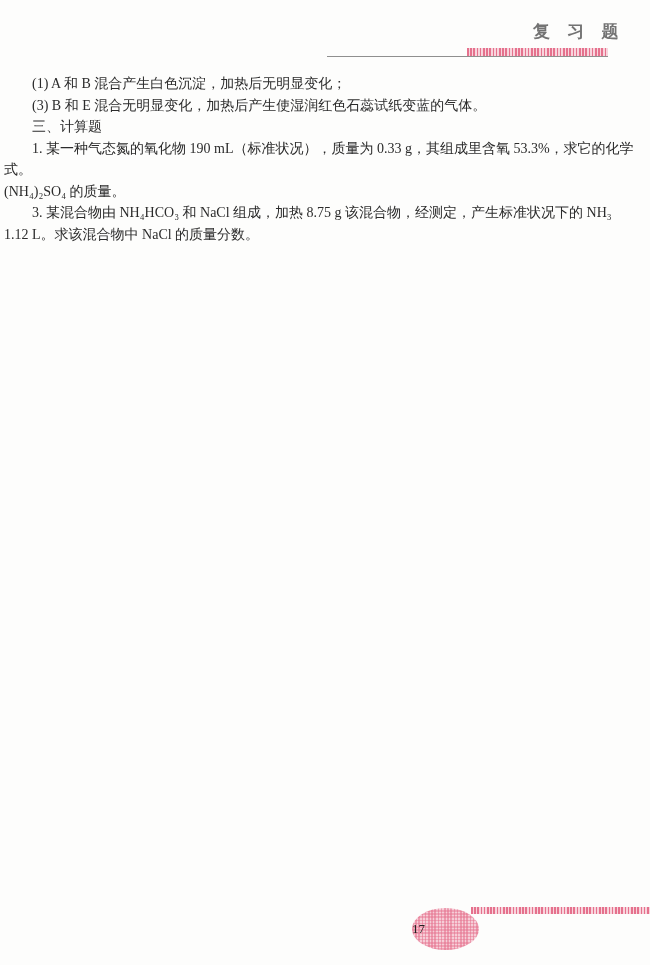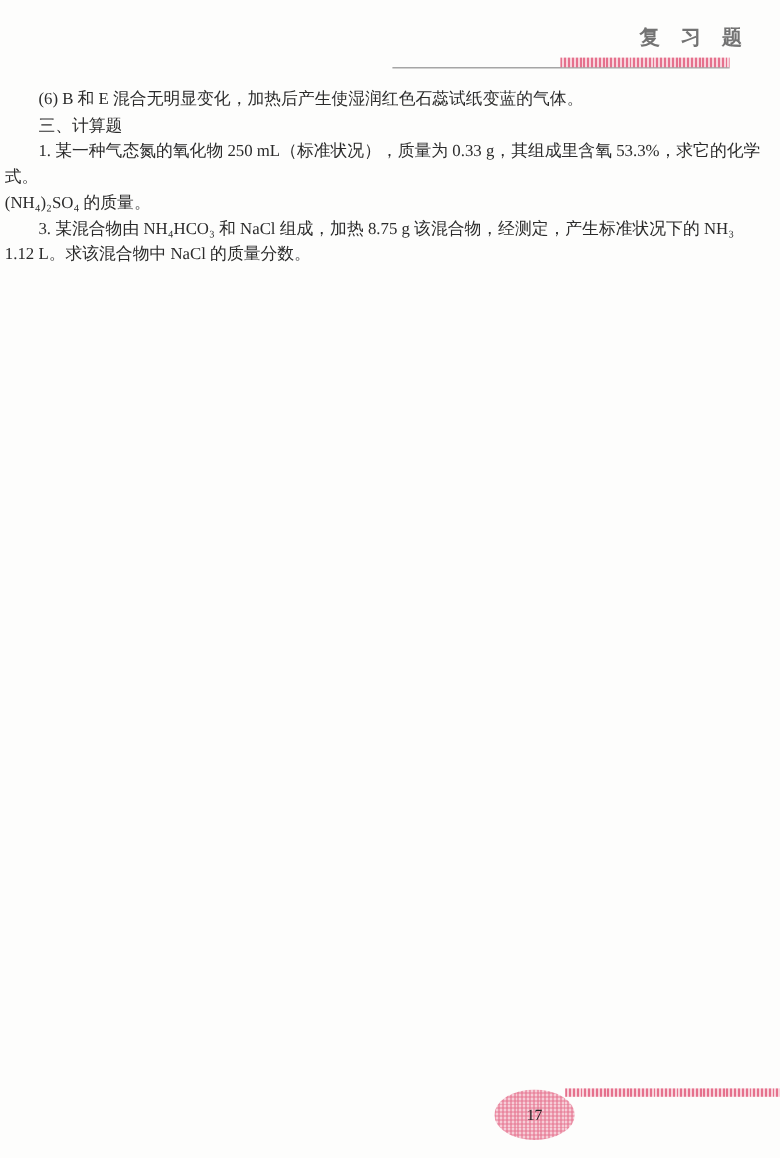--- a/index.html
+++ b/index.html
@@ -85,40 +85,41 @@
     left: 412px;
     width: 67px;
     height: 42px;
     border-radius: 50%;
     background:
       repeating-linear-gradient(90deg, rgba(229,113,141,0.55) 0 1.6px, rgba(229,113,141,0) 1.6px 3.2px),
       repeating-linear-gradient(0deg, rgba(229,113,141,0.45) 0 1.6px, rgba(229,113,141,0) 1.6px 3.2px),
       #f6cdd7;
     display: flex;
     align-items: center;
-    justify-content: center;
+    justify-content: flex-start;
   }
   .page-number {
     font-size: 13px;
     color: #222222;
   }
 </style>
 </head>
 <body>
 
 <div class="page-title">复 习 题</div>
 
 <div class="header-rule"></div>
 
 <div class="header-stripe-bar"></div>
 
 <div class="text-block">
-  <div class="text-line indent">(6) B 和 E 混合无明显变化，加热后产生使湿润红色石蕊试纸变蓝的气体。</div>
+  <div class="text-line indent">(1) A 和 B 混合产生白色沉淀，加热后无明显变化；</div>
+  <div class="text-line indent">(3) B 和 E 混合无明显变化，加热后产生使湿润红色石蕊试纸变蓝的气体。</div>
   <div class="text-line indent">三、计算题</div>
-  <div class="text-line indent">1. 某一种气态氮的氧化物 250 mL（标准状况），质量为 0.33 g，其组成里含氧 53.3%，求它的化学</div>
+  <div class="text-line indent">1. 某一种气态氮的氧化物 190 mL（标准状况），质量为 0.33 g，其组成里含氧 53.3%，求它的化学</div>
   <div class="text-line">式。</div>
   <div class="text-line">(NH₄)₂SO₄ 的质量。</div>
   <div class="text-line indent">3. 某混合物由 NH₄HCO₃ 和 NaCl 组成，加热 8.75 g 该混合物，经测定，产生标准状况下的 NH₃</div>
   <div class="text-line">1.12 L。求该混合物中 NaCl 的质量分数。</div>
 </div>
 
 <div class="footer-stripe-bar"></div>
 
 <div class="page-number-badge">
   <span class="page-number">17</span>

